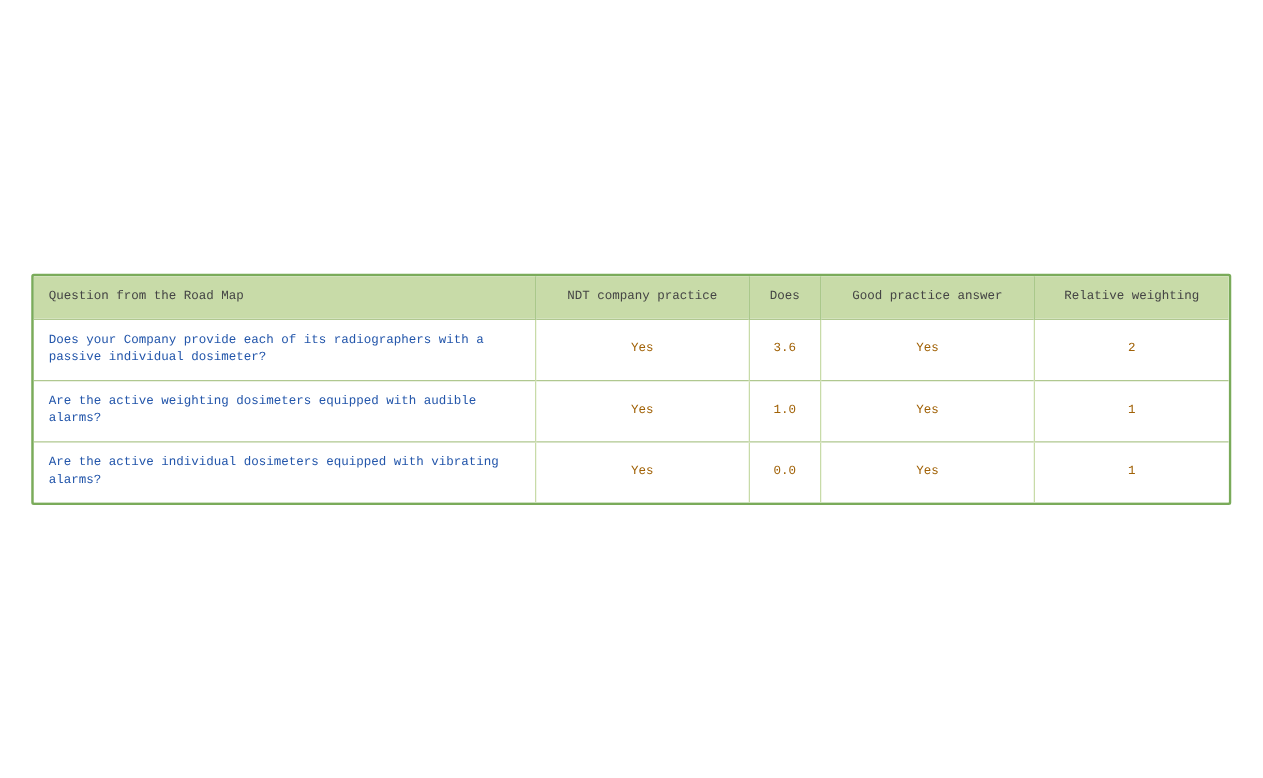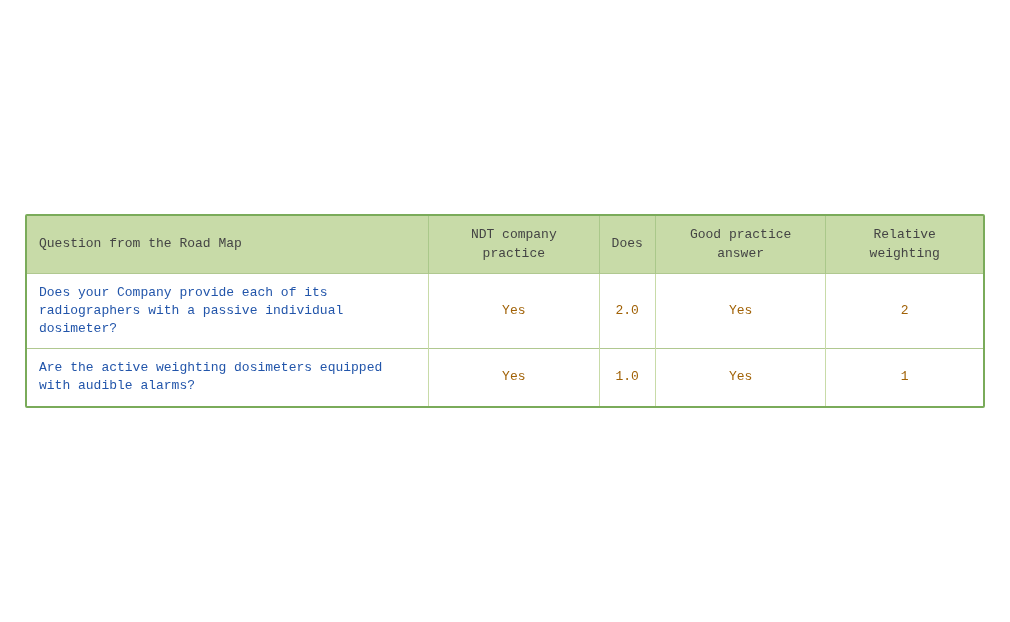--- a/index.html
+++ b/index.html
@@ -21,21 +21,21 @@
     .table-container {
       border: 2px solid #7aab5a;
       width: 960px;
       border-radius: 2px;
       overflow: hidden;
     }
 
     table {
       width: 100%;
       border-collapse: collapse;
-      font-size: 13px;
+      font-size: 10px;
     }
 
     thead tr {
       background-color: #c8dba8;
     }
 
     thead th {
       padding: 10px 12px;
       text-align: center;
       color: #444444;
@@ -101,26 +101,33 @@
         </th>
         <th>
           <span>Relative weighting</span>
         </th>
       </tr>
     </thead>
     <tbody id="table-body">
     <tr>
           <td>Does your Company provide each of its radiographers with a passive individual dosimeter?</td>
           <td>Yes</td>
-          <td>2.0</td>
+          <td>3.6</td>
           <td>Yes</td>
           <td>2</td>
         </tr>
         <tr>
           <td>Are the active weighting dosimeters equipped with audible alarms?</td>
           <td>Yes</td>
           <td>1.0</td>
           <td>Yes</td>
           <td>1</td>
         </tr>
+        <tr>
+          <td>Are the active individual dosimeters equipped with vibrating alarms?</td>
+          <td>Yes</td>
+          <td>0.0</td>
+          <td>Yes</td>
+          <td>1</td>
+        </tr>
       </tbody>
   </table>
 </div>
 
 </body></html>

